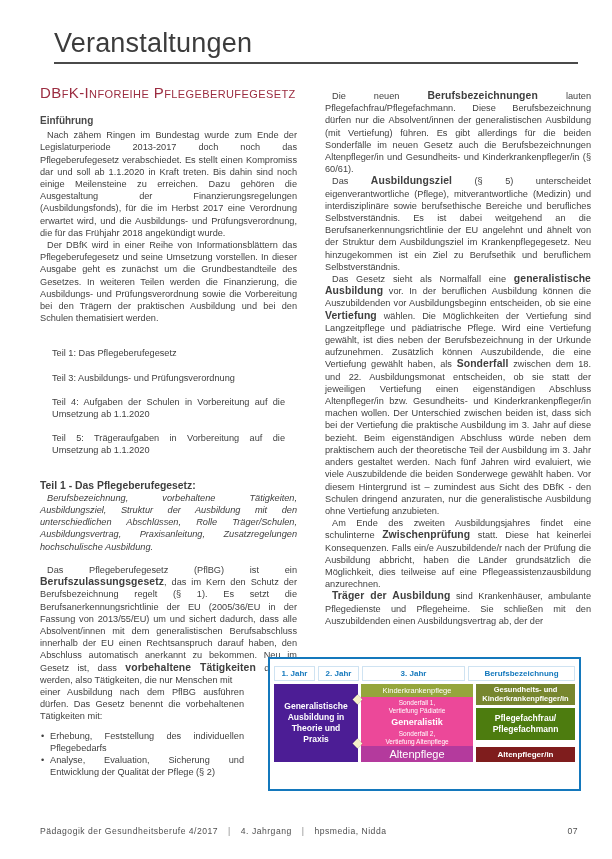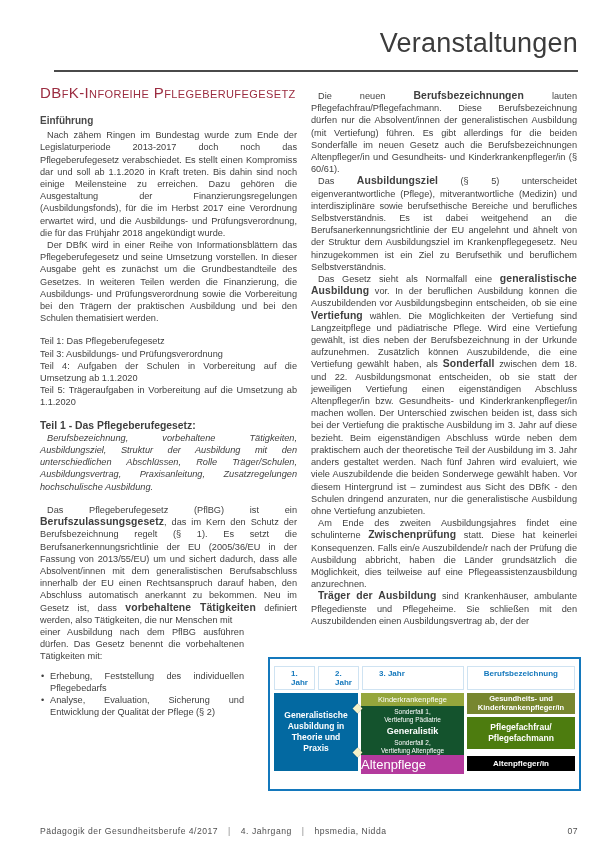--- a/index.html
+++ b/index.html
@@ -3,88 +3,88 @@
 <meta charset="utf-8">
 <style>
   html,body{margin:0;padding:0;background:#ffffff;}
   .sheet{
     position:relative;width:612px;height:859px;background:#ffffff;overflow:hidden;
     font-family:"Liberation Sans",sans-serif;color:#3f3f3f;
   }
   
   .page-header{
     position:absolute;left:54px;right:34px;top:28px;
-    border-bottom:2px solid #4a4a4a;padding-bottom:12px;text-align:right;
+    border-bottom:2px solid #4a4a4a;padding-bottom:4px;text-align:left;
   }
   .page-header h1{
     margin:0;font-size:27px;font-weight:400;color:#3c3c3c;letter-spacing:0.2px;line-height:30px;
   }
   
   .col{position:absolute;font-size:9.2px;line-height:12.2px;text-align:justify;}
   .col-left{left:40px;top:84px;width:257px;}
-  .col-right{left:311px;top:90px;width:266px;}
+  .col-right{left:325px;top:90px;width:266px;}
   .article-title{
     font-variant:small-caps;color:#9b2c40;font-size:15px;font-weight:400;
     letter-spacing:0.4px;margin:0 0 14px 0;text-align:left;line-height:17px;
   }
   .subhead{font-size:10px;color:#4a4a4a;margin:0 0 2px 0;text-align:left;}
   .col p{margin:0;text-indent:7px;}
   .spacer-s{height:11px;}
   .spacer-xs{height:7px;}
-  .teil-list div{margin:0;}
+  .teil-list div{margin:12px;}
   .kw{font-size:10.4px;font-weight:700;letter-spacing:0.1px;}
   .kw-line{font-size:10.4px;font-weight:700;text-align:left;}
   .topics{font-style:italic;margin:0;}
   .narrow{width:204px;}
   .bullets .bullet{position:relative;padding-left:10px;text-align:justify;}
   .bullets .bullet::before{content:"\2022";position:absolute;left:1px;}
   
   .figure{
     position:absolute;left:268px;top:657px;width:313px;height:134px;
     border:2px solid #1478bc;background:#ffffff;padding:4px;box-sizing:border-box;
   }
   .fig-title{
     background:#1478bc;color:#ffffff;font-weight:700;font-size:11px;
     text-align:center;padding:4px 0 5px 0;
   }
   .fig-head{display:flex;gap:3px;margin-top:3px;}
   .fig-head .hc{
     background:#ffffff;color:#1478bc;font-size:8px;font-weight:700;
-    padding:2px 16px;border:1px solid #cfe3f2;box-sizing:border-box;
+    text-align:center;padding:2px 4px;border:1px solid #cfe3f2;box-sizing:border-box;
   }
   .hc.c1{width:41px;}.hc.c2{width:41px;}.hc.c3{width:103px;}.hc.c4{flex:1;}
   .fig-body{display:flex;gap:3px;margin-top:3px;height:78px;}
   .block12{
-    width:84px;background:#0369a1;color:#ffffff;font-weight:700;font-size:8.5px;
+    width:84px;background:#4c1d95;color:#ffffff;font-weight:700;font-size:8.5px;
     display:flex;align-items:center;justify-content:center;text-align:center;
     padding:0 5px;box-sizing:border-box;line-height:11px;
   }
-  .col3{width:103px;background:#14532d;position:relative;display:flex;flex-direction:column;box-sizing:border-box;}
+  .col3{width:112px;background:#ec4899;position:relative;display:flex;flex-direction:column;box-sizing:border-box;}
   .bar-olive{background:#95a63c;color:#ffffff;font-size:7.5px;text-align:center;padding:2px 0;}
   .sf{color:#ffffff;font-size:6.5px;line-height:8px;text-align:center;margin-top:2px;}
   .gen{color:#ffffff;font-weight:700;font-size:9px;text-align:center;margin:2px 0 1px 0;}
   .wgap{height:2px;background:#ffffff;}
-  .bar-magenta{background:#b43a9d;color:#ffffff;font-size:13px;padding:2px 0;margin-top:auto;}
+  .bar-magenta{background:#b43a9d;color:#ffffff;font-size:11px;text-align:center;padding:2px 0;margin-top:auto;}
   .diamond{
     position:absolute;left:-7px;width:7px;height:7px;background:#f6f2c9;
     transform:rotate(45deg);box-shadow:0 0 1px rgba(0,0,0,0.45);
   }
   .d1{top:12px;}.d2{top:56px;}
   .col4{flex:1;display:flex;flex-direction:column;gap:3px;}
   .box-olive{
     background:#77862f;color:#ffffff;font-size:7.5px;font-weight:700;
     text-align:center;padding:2px 3px;line-height:8.5px;
   }
   .box-teal{
     background:#4d7c0f;color:#ffffff;font-weight:700;font-size:8.5px;
     flex:1;display:flex;align-items:center;justify-content:center;text-align:center;
     padding:0 6px;line-height:11px;
   }
   .box-purple{
-    background:#000000;color:#ffffff;font-weight:700;font-size:8px;
+    background:#7f1d1d;color:#ffffff;font-weight:700;font-size:8px;
     text-align:center;padding:3px 2px;margin-top:4px;
   }
   
   .footer{
     position:absolute;left:40px;right:34px;top:826px;
     display:flex;align-items:baseline;font-size:8.6px;color:#4f4f4f;letter-spacing:0.5px;
   }
   .footer .sep{margin:0 10px;color:#8a8a8a;}
   .footer .pageno{margin-left:auto;}
 </style>

